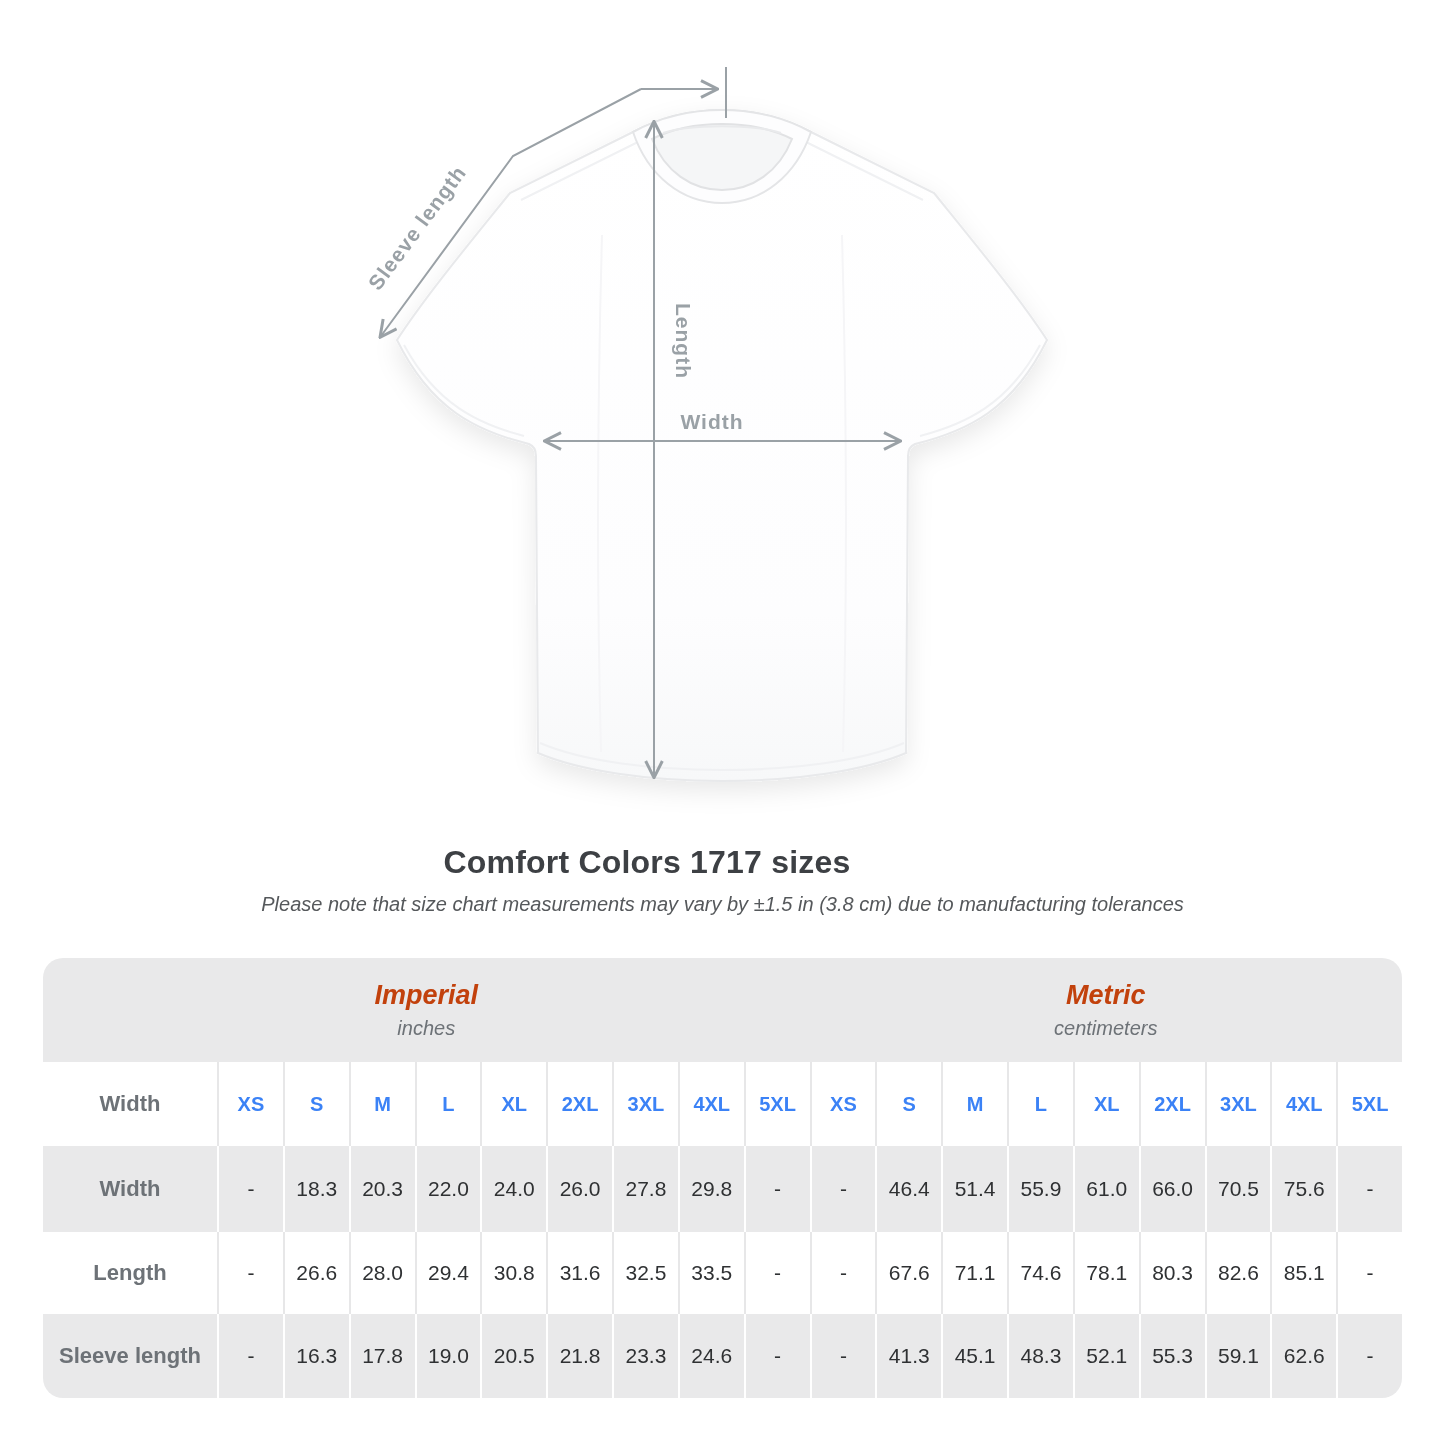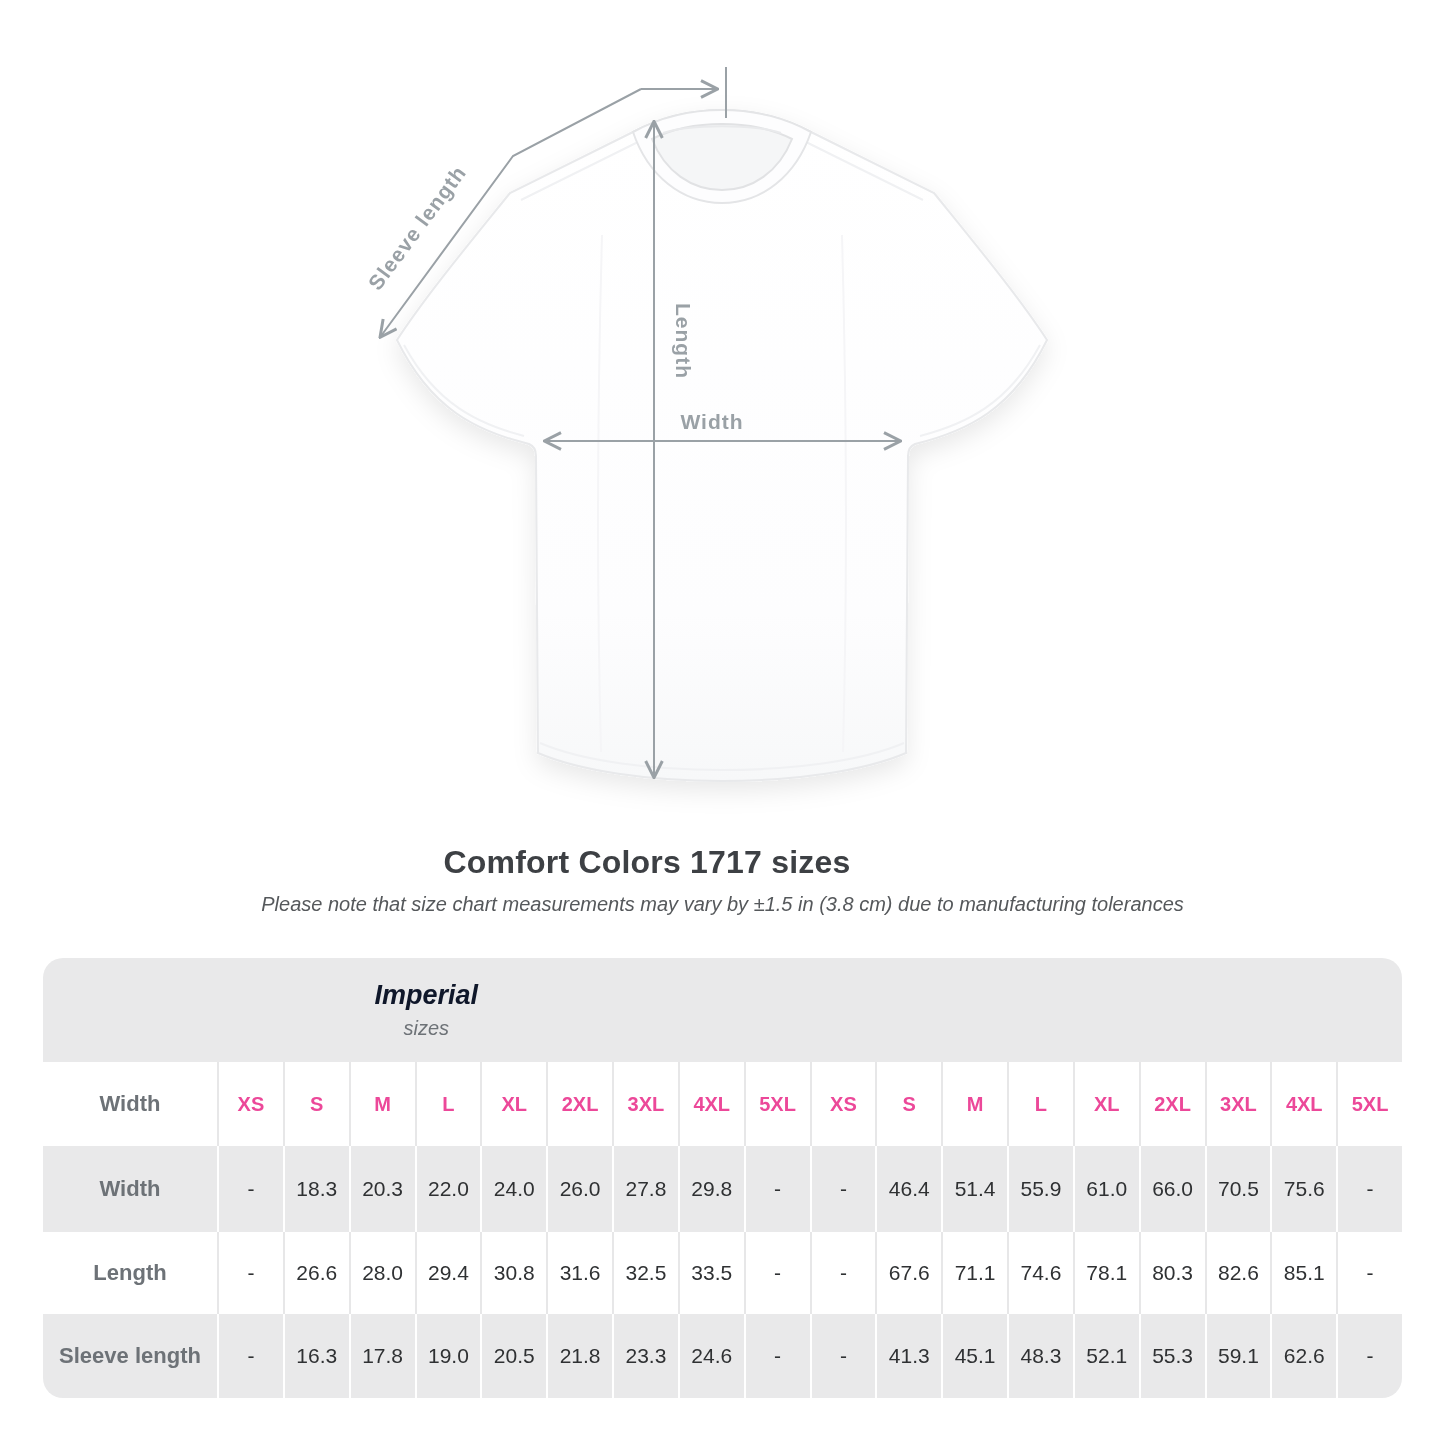--- a/index.html
+++ b/index.html
@@ -23,27 +23,27 @@
   .row-band{height:104px;background:#e9e9ea;}
   .row-sizes{height:84px;background:#ffffff;}
   .row-data{height:86px;background:#ffffff;}
   .row-alt{background:#e9e9ea;}
   .row-h82{height:82px;}
   .row-h84{height:84px;}
 
   .band-cell{display:flex;flex-direction:column;align-items:center;justify-content:center;gap:6px;height:100%;}
   .band-imperial{grid-column:1 / span 10;}
   .band-metric{grid-column:11 / span 9;}
-  .band-label{font-size:27px;font-weight:bold;font-style:italic;color:#0f172a;}
+  .band-label{font-size:27px;font-weight:bold;font-style:italic;color:#c2410c;}
   .band-sub{font-size:20px;font-style:italic;color:#6d7277;}
 
   .cell{display:flex;align-items:center;justify-content:center;height:100%;
         font-size:21px;color:#2f3133;}
   .rlabel{font-weight:bold;color:#6d7277;font-size:22px;}
-  .szcol{font-weight:bold;color:#ec4899;font-size:20px;}
+  .szcol{font-weight:bold;color:#3b82f6;font-size:20px;}
   
   .row-sizes .cell{border-left:2px solid #e7e7e8;}
   .row-data .cell{border-left:2px solid #e7e7e8;}
   .row-alt .cell{border-left:2px solid #ffffff;}
   .trow .rlabel{border-left:none;}
   .rep{display:contents;}
 </style>
 </head>
 <body>
 
@@ -123,21 +123,25 @@
   </svg>
 
   <div class="title">Comfort Colors 1717 sizes</div>
   <div class="subtitle">Please note that size chart measurements may vary by ±1.5 in (3.8 cm) due to manufacturing tolerances</div>
 
   <div id="sizeTable">
 
     <div class="trow row-band">
       <div class="band-cell band-imperial">
         <div class="band-label">Imperial</div>
-        <div class="band-sub">sizes</div>
+        <div class="band-sub">inches</div>
+      </div>
+      <div class="band-cell band-metric">
+        <div class="band-label">Metric</div>
+        <div class="band-sub">centimeters</div>
       </div>
     </div>
 
     <div class="trow row-sizes">
       <div class="cell rlabel">Width</div>
       <div class="rep">
         
       <div class="cell szcol">XS</div><div class="cell szcol">S</div><div class="cell szcol">M</div><div class="cell szcol">L</div><div class="cell szcol">XL</div><div class="cell szcol">2XL</div><div class="cell szcol">3XL</div><div class="cell szcol">4XL</div><div class="cell szcol">5XL</div><div class="cell szcol">XS</div><div class="cell szcol">S</div><div class="cell szcol">M</div><div class="cell szcol">L</div><div class="cell szcol">XL</div><div class="cell szcol">2XL</div><div class="cell szcol">3XL</div><div class="cell szcol">4XL</div><div class="cell szcol">5XL</div></div>
     </div>
 

